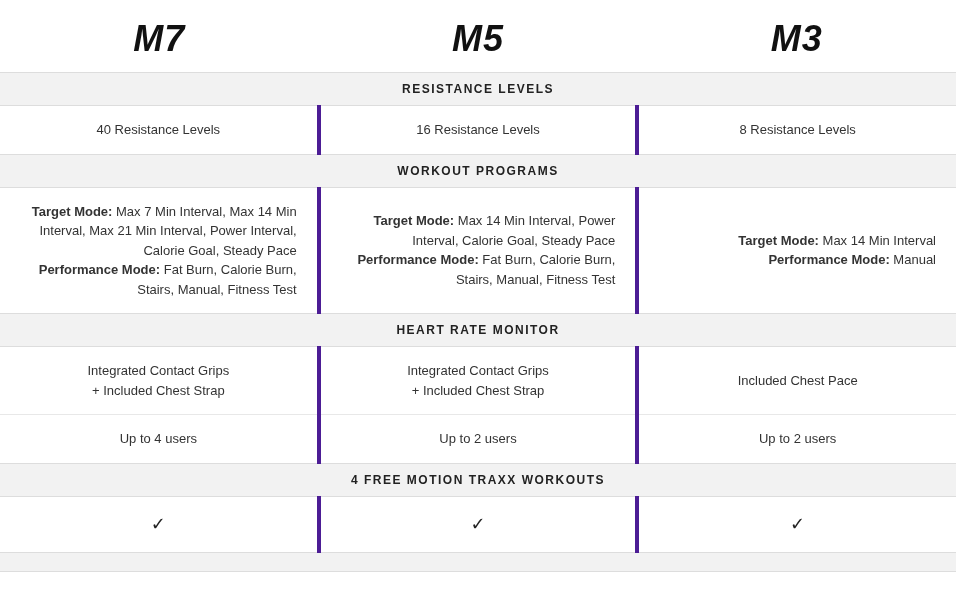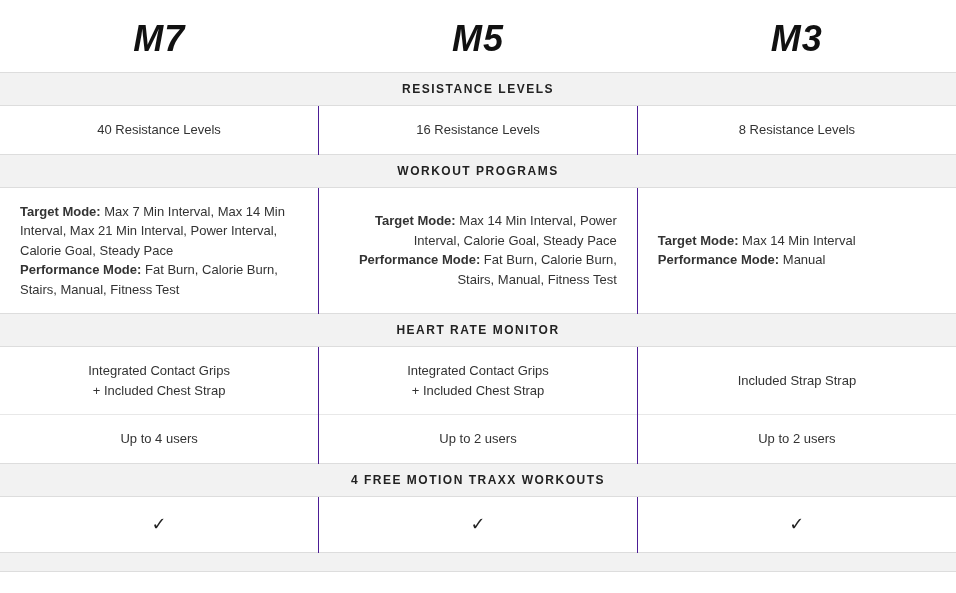--- a/index.html
+++ b/index.html
@@ -52,21 +52,21 @@
       text-align: center;
       padding: 14px 20px;
       vertical-align: middle;
       border: none;
       font-size: 13px;
       line-height: 1.5;
       color: #333;
     }
 
     .data-row td + td {
-      border-left: 1px solid #4c1d95;
+      border-left: 4px solid #4c1d95;
     }
 
     
     .col-m7 { width: 33.33%; }
     .col-m5 { width: 33.33%; }
     .col-m3 { width: 33.33%; }
 
     .bold-label {
       font-weight: 700;
     }
@@ -126,51 +126,51 @@
     </td>
   </tr>
 
   <tr class="section-header">
     <td colspan="3">
       <span>WORKOUT PROGRAMS</span>
     </td>
   </tr>
 
   <tr class="data-row">
-    <td style="text-align:left;">
+    <td style="text-align:right;">
       <span class="bold-label">Target Mode:</span><span> Max 7 Min Interval, Max 14 Min Interval, Max 21 Min Interval, Power Interval, Calorie Goal, Steady Pace</span>
       <br>
       <span class="bold-label">Performance Mode:</span><span> Fat Burn, Calorie Burn, Stairs, Manual, Fitness Test</span>
     </td>
     <td style="text-align:right;">
       <span class="bold-label">Target Mode:</span><span> Max 14 Min Interval, Power Interval, Calorie Goal, Steady Pace</span>
       <br>
       <span class="bold-label">Performance Mode:</span><span> Fat Burn, Calorie Burn, Stairs, Manual, Fitness Test</span>
     </td>
-    <td style="text-align:left;">
+    <td style="text-align:right;">
       <span class="bold-label">Target Mode:</span><span> Max 14 Min Interval</span>
       <br>
       <span class="bold-label">Performance Mode:</span><span> Manual</span>
     </td>
   </tr>
 
   <tr class="section-header">
     <td colspan="3">
       <span>HEART RATE MONITOR</span>
     </td>
   </tr>
 
   <tr class="data-row">
     <td>
       Integrated Contact Grips<br>+ Included Chest Strap
     </td>
     <td>
       Integrated Contact Grips<br>+ Included Chest Strap
     </td>
-    <td>Included Strap Strap</td>
+    <td>Included Chest Pace</td>
   </tr>
 
 
   <tr class="data-row">
     <td>
       <span>Up to 4 users</span>
     </td>
     <td>
       <span>Up to 2 users</span>
     </td>

